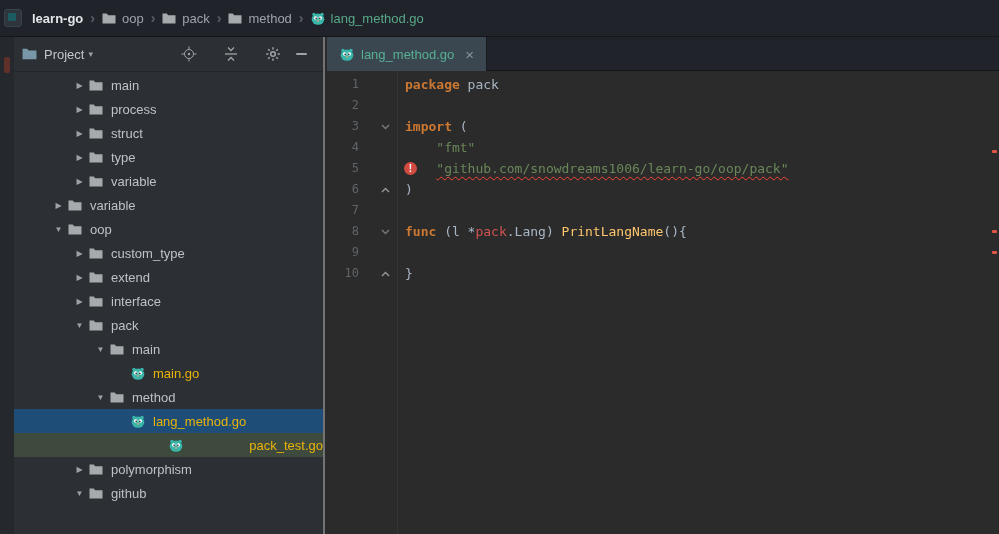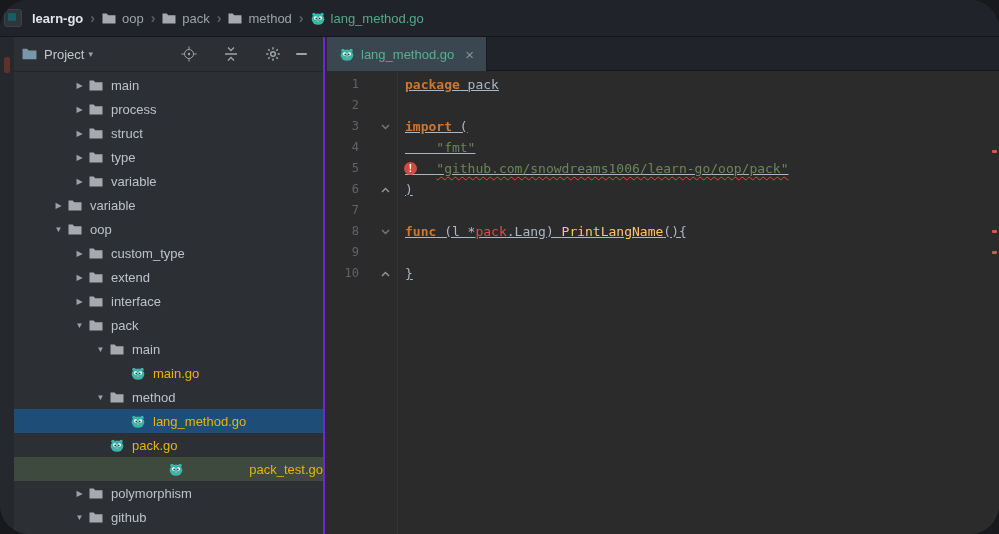--- a/index.html
+++ b/index.html
@@ -1,38 +1,38 @@
 <!DOCTYPE html>
 <html><head>
 <meta charset="utf-8">
 <style>
   html,body{margin:0;padding:0;background:#17191c;}
   #app{position:relative;width:999px;height:534px;overflow:hidden;background:#2b2b2b;
-       font-family:"Liberation Sans",sans-serif;border-radius:29px;-webkit-font-smoothing:antialiased;}
+       font-family:"Liberation Sans",sans-serif;-webkit-font-smoothing:antialiased;}
 
   
   .breadcrumb-bar{position:absolute;left:0;top:0;width:100%;height:37px;background:#20242a;
       border-bottom:1px solid #141619;display:flex;align-items:center;padding:0 8px 0 4px;box-sizing:border-box;}
   .app-icon{width:16px;height:16px;border-radius:3px;background:#2e353c;border:1px solid #3a424a;
       margin-right:8px;flex:none;position:relative;}
   .app-icon:after{content:"";position:absolute;left:3px;top:3px;width:8px;height:8px;background:#1b5c63;border-radius:1px;}
   .bc-wrap{display:flex;align-items:center;}
   .bc-item{display:flex;align-items:center;gap:6px;color:#9da3ab;font-size:13px;padding:2px 2px;cursor:default;}
   .bc-item.project .bc-label{color:#e2e6ea;font-weight:bold;}
   .bc-item.file .bc-label{color:#57a888;}
   .bc-sep{color:#595f67;font-size:14px;padding:0 5px;font-weight:bold;}
   .bc-icon{display:flex;align-items:center;}
 
   
   .left-strip{position:absolute;left:0;top:37px;width:14px;height:497px;background:#25282c;border-right:1px solid #1a1d20;}
   .strip-marker{position:absolute;left:4px;top:20px;width:6px;height:16px;border-radius:2px;background:#61302b;}
 
   
   .project-panel{position:absolute;left:14px;top:37px;width:311px;height:497px;background:#2c3034;
-      border-right:2px solid #6d28d9;box-sizing:border-box;}
+      border-right:2px solid #737373;box-sizing:border-box;}
   .panel-toolbar{height:34px;display:flex;align-items:center;padding:0 8px 0 8px;border-bottom:1px solid #23262a;}
   .panel-view-icon{display:flex;align-items:center;}
   .panel-title{color:#c2c7cc;font-size:13px;margin-left:7px;}
   .caret{color:#9aa0a6;font-size:9px;margin-left:4px;}
   .toolbar-icons{margin-left:auto;display:flex;align-items:center;}
   .tbi{width:28px;height:24px;display:flex;align-items:center;justify-content:center;}
   .tbi.gap{margin-left:14px;}
   .hide-line{width:11px;height:2px;background:#9fa4a8;border-radius:1px;}
 
   .tree{position:absolute;top:34px;bottom:0;left:0;right:0;overflow:hidden;padding-top:2px;}
@@ -53,21 +53,21 @@
   .tab-close{color:#8a929b;font-size:15px;margin-left:11px;line-height:1;}
 
   
   .editor{position:absolute;left:327px;top:71px;width:672px;height:463px;background:#2b2b2b;
       font-family:"DejaVu Sans Mono",monospace;font-size:13px;}
   .gutter-line{position:absolute;left:70px;top:0;bottom:0;width:1px;background:#343638;}
   .code-lines{position:absolute;left:0;top:3px;right:0;}
   .code-line{display:flex;height:21px;line-height:21px;}
   .ln{width:32px;text-align:right;color:#5f6468;flex:none;font-size:12px;}
   .fold{width:38px;flex:none;display:flex;justify-content:flex-end;align-items:center;padding-right:7px;box-sizing:border-box;}
-  .code-text{padding-left:8px;white-space:pre;color:#a9b7c6;position:relative;text-decoration:underline;}
+  .code-text{padding-left:8px;white-space:pre;color:#a9b7c6;position:relative;}
   .tok-keyword{color:#cc7832;font-weight:bold;}
   .tok-plain{color:#a9b7c6;}
   .tok-string{color:#6a8759;}
   .tok-string-error{color:#6a8759;text-decoration-line:underline;text-decoration-style:wavy;
       text-decoration-color:#f44336;text-decoration-thickness:1px;text-underline-offset:3px;}
   .tok-function{color:#ffc66d;}
   .tok-error-ref{color:#d25252;}
   .bulb{position:absolute;left:7px;top:4px;width:13px;height:13px;border-radius:50%;background:#d14b41;
       color:#fff;font-size:10px;font-weight:bold;display:flex;align-items:center;justify-content:center;
       font-family:"Liberation Sans",sans-serif;}
@@ -324,36 +324,20 @@
               <ellipse cx="7" cy="7.2" rx="6.3" ry="5.6" fill="#3ab5aa"></ellipse>
               <circle cx="4.7" cy="6" r="1.8" fill="#fff"></circle>
               <circle cx="9.3" cy="6" r="1.8" fill="#fff"></circle>
               <circle cx="5.2" cy="6.4" r="0.8" fill="#22262a"></circle>
               <circle cx="8.8" cy="6.4" r="0.8" fill="#22262a"></circle>
               <ellipse cx="7" cy="8.8" rx="1.2" ry="0.9" fill="#c9a57c"></ellipse>
             </svg>
           </span>
           <span class="tree-label green">lang_method.go</span>
         </div>
-        <div class="tree-row" style="padding-left: 79px;">
-          <span class="tree-arrow"></span>
-          <span class="tree-icon">
-            <svg width="14" height="13" viewBox="0 0 14 13">
-              <ellipse cx="3" cy="2.2" rx="1.7" ry="1.5" fill="#3ab5aa"></ellipse>
-              <ellipse cx="11" cy="2.2" rx="1.7" ry="1.5" fill="#3ab5aa"></ellipse>
-              <ellipse cx="7" cy="7.2" rx="6.3" ry="5.6" fill="#3ab5aa"></ellipse>
-              <circle cx="4.7" cy="6" r="1.8" fill="#fff"></circle>
-              <circle cx="9.3" cy="6" r="1.8" fill="#fff"></circle>
-              <circle cx="5.2" cy="6.4" r="0.8" fill="#22262a"></circle>
-              <circle cx="8.8" cy="6.4" r="0.8" fill="#22262a"></circle>
-              <ellipse cx="7" cy="8.8" rx="1.2" ry="0.9" fill="#c9a57c"></ellipse>
-            </svg>
-          </span>
-          <span class="tree-label green">pack.go</span>
-        </div>
         <div class="tree-row vcs" style="padding-left: 79px;">
           <span class="tree-arrow"></span>
           <span class="tree-icon">
             <svg width="14" height="13" viewBox="0 0 14 13">
               <ellipse cx="3" cy="2.2" rx="1.7" ry="1.5" fill="#3ab5aa"></ellipse>
               <ellipse cx="11" cy="2.2" rx="1.7" ry="1.5" fill="#3ab5aa"></ellipse>
               <ellipse cx="7" cy="7.2" rx="6.3" ry="5.6" fill="#3ab5aa"></ellipse>
               <circle cx="4.7" cy="6" r="1.8" fill="#fff"></circle>
               <circle cx="9.3" cy="6" r="1.8" fill="#fff"></circle>
               <circle cx="5.2" cy="6.4" r="0.8" fill="#22262a"></circle>

